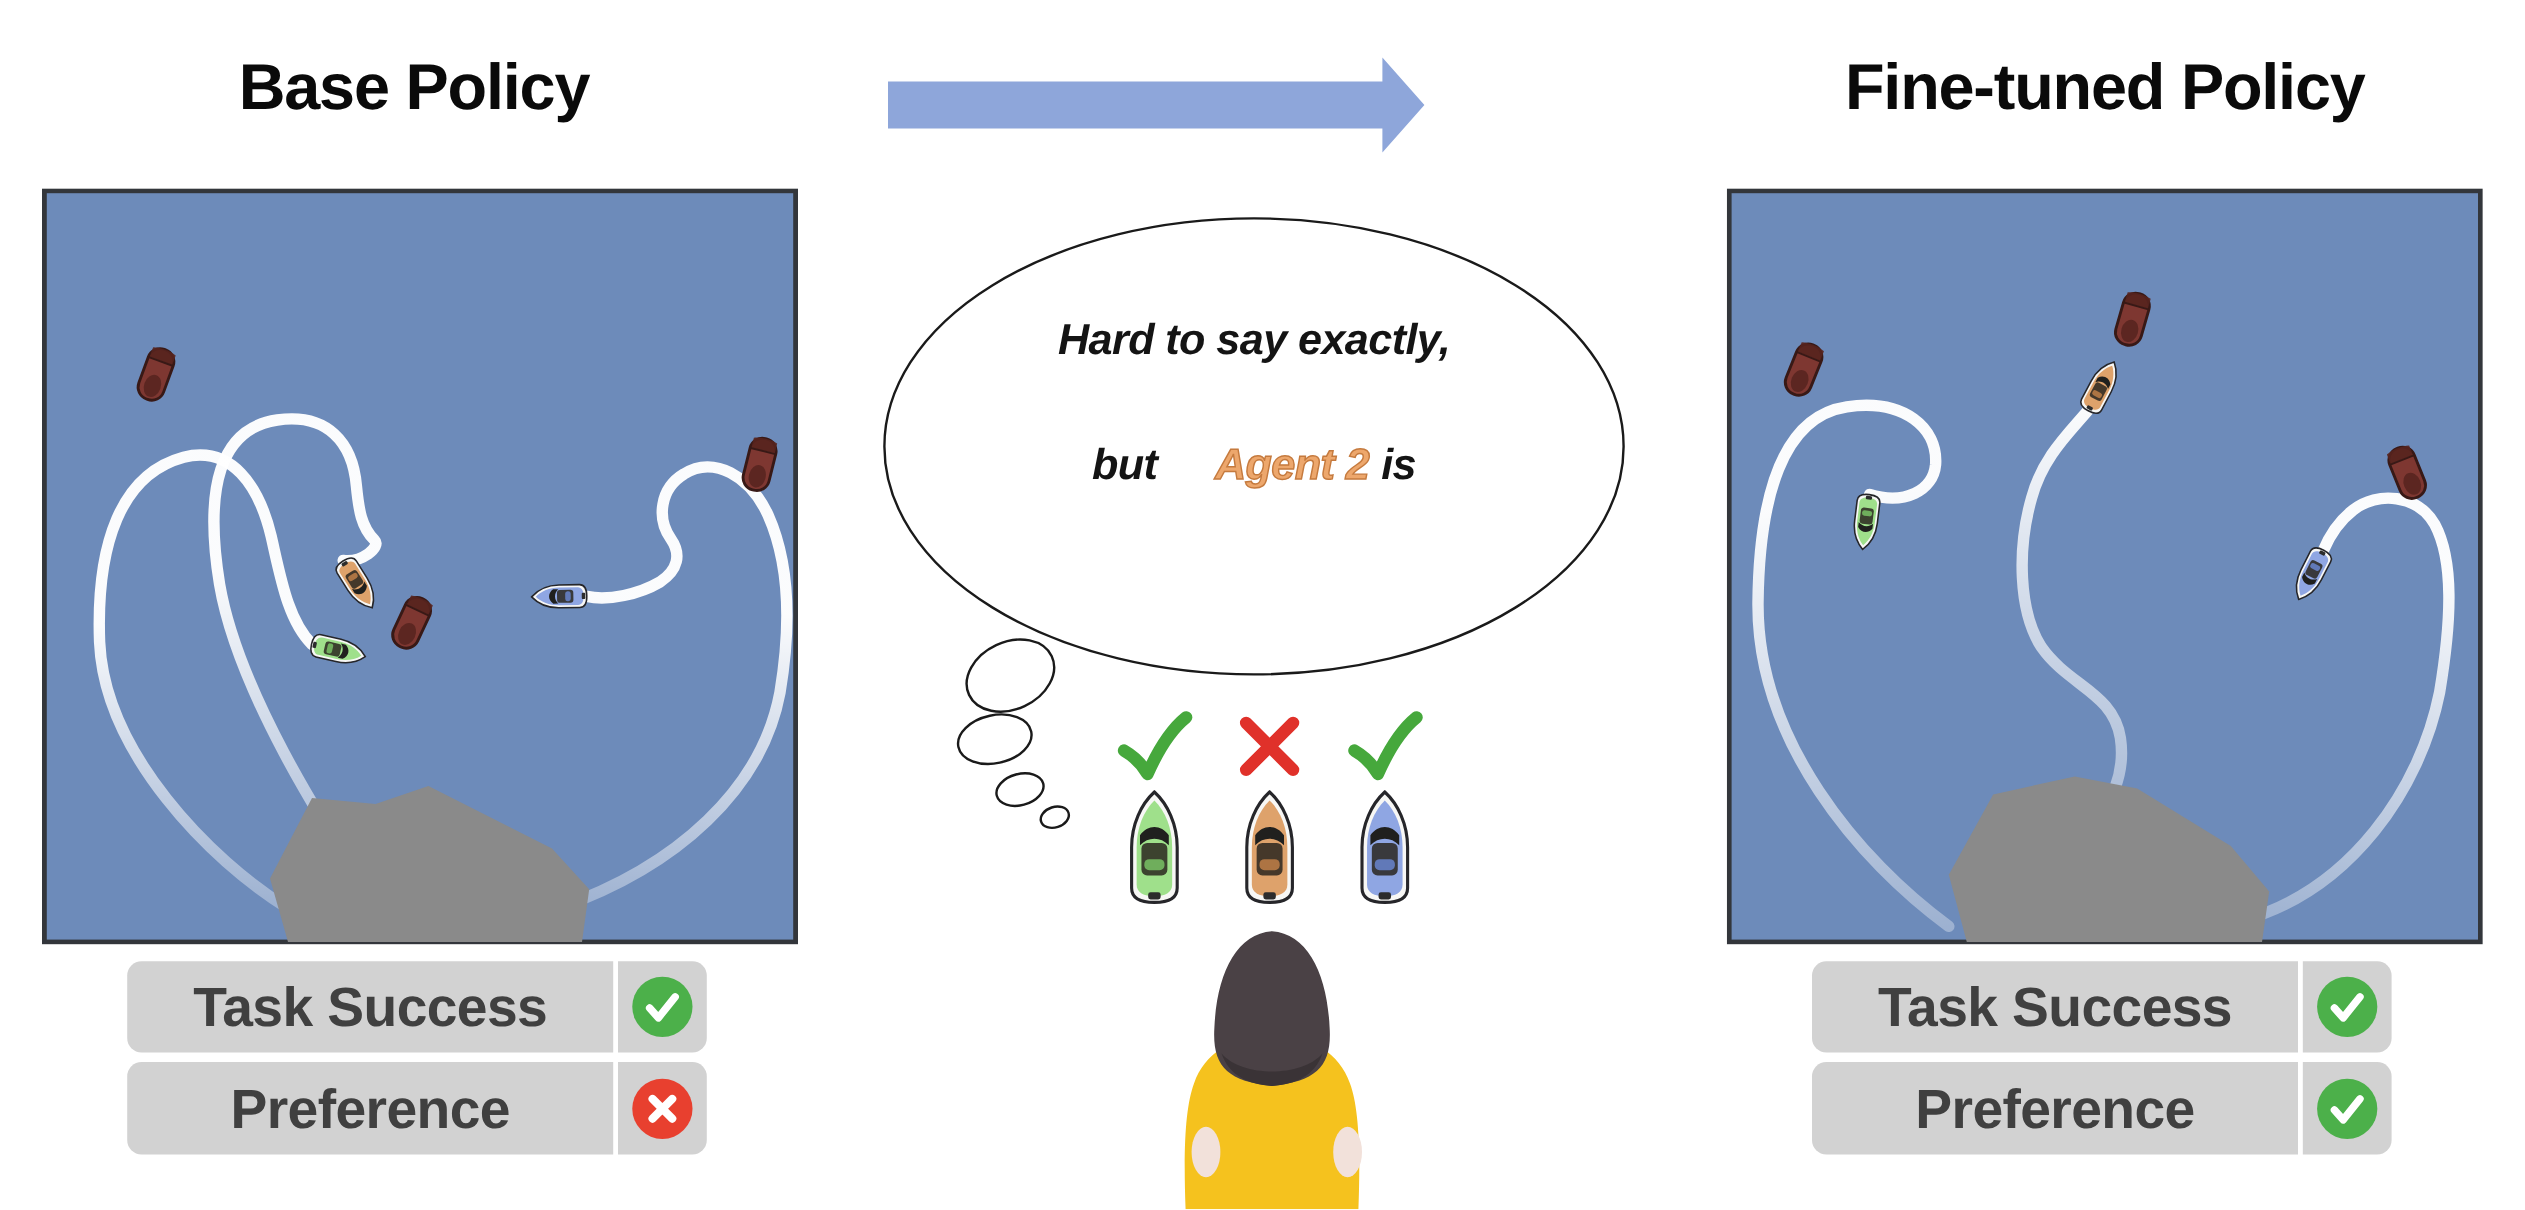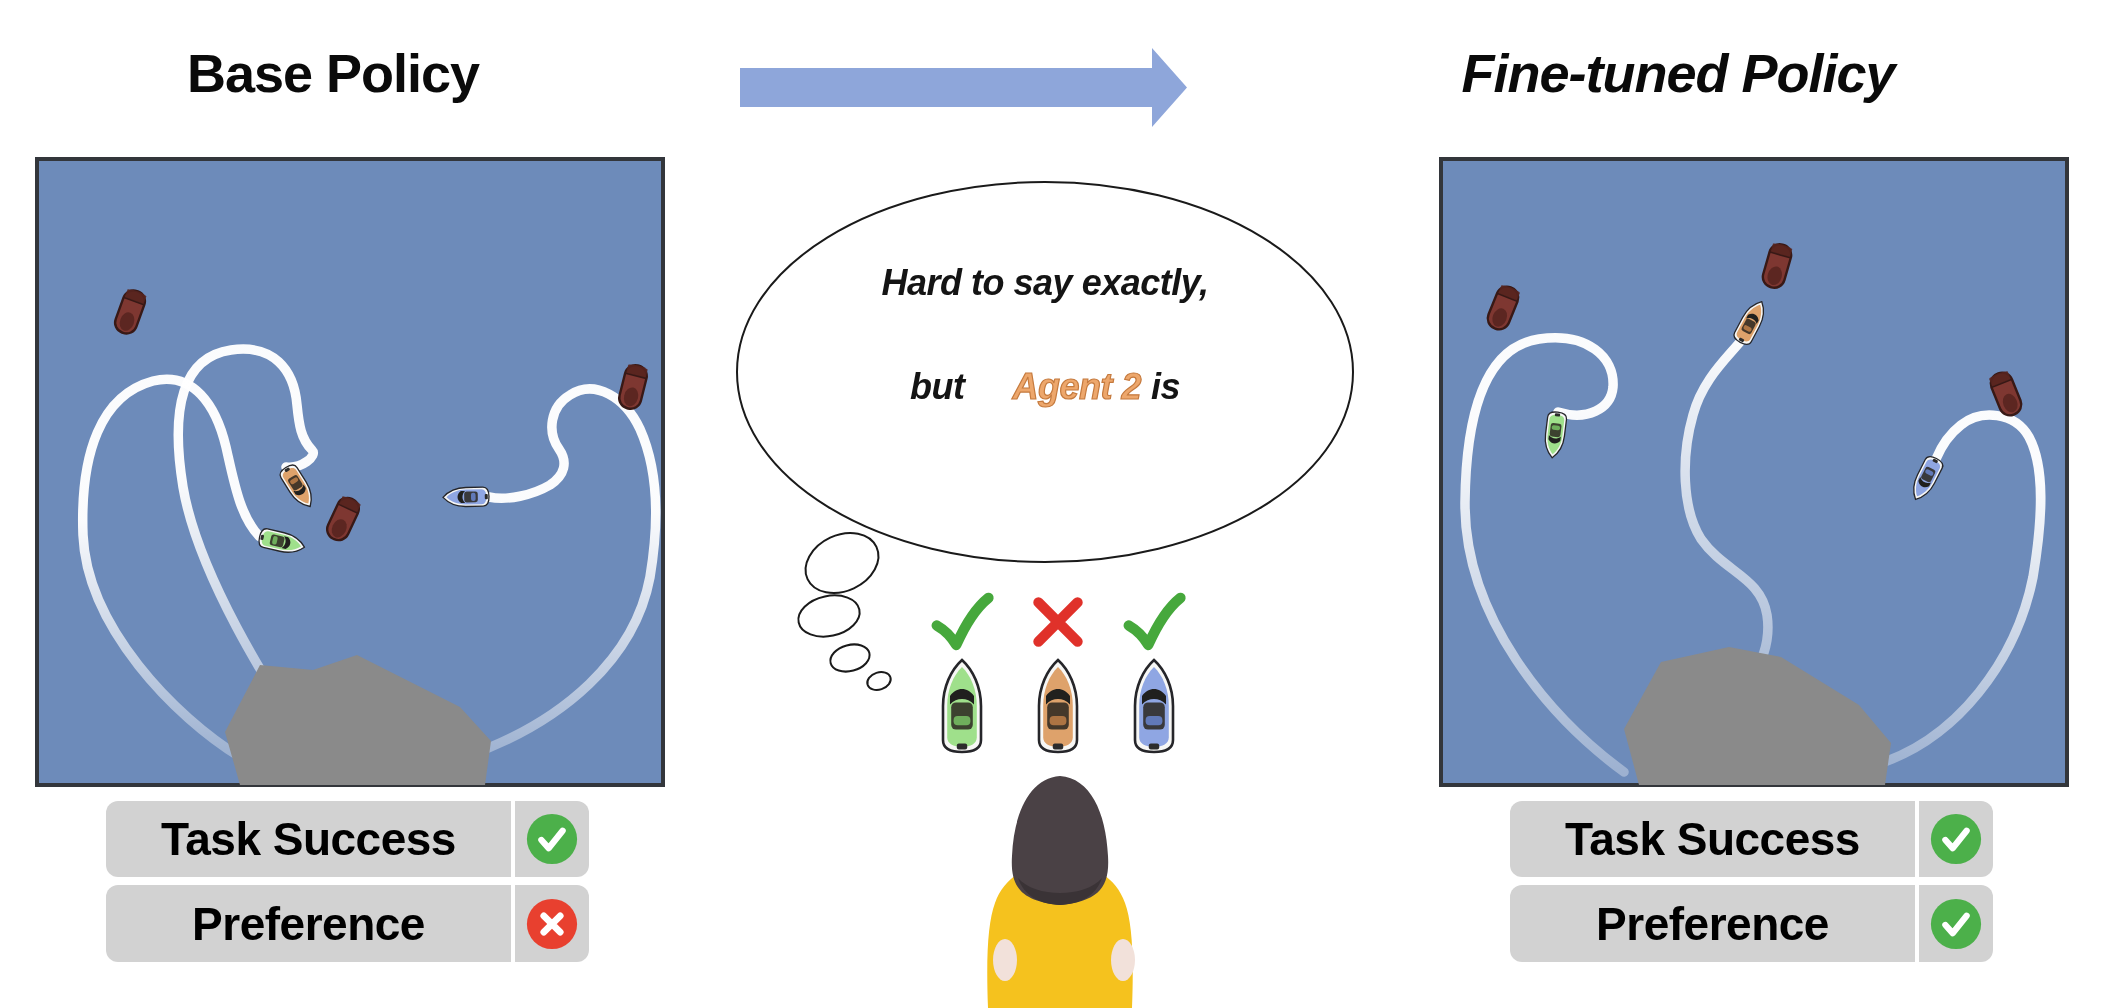--- a/index.html
+++ b/index.html
@@ -1,37 +1,37 @@
 <!DOCTYPE html>
 <html><head>
 <meta charset="utf-8">
 <style>
   html,body{margin:0;padding:0;background:#ffffff;}
   .canvas{position:relative;width:2104px;height:1008px;background:#ffffff;overflow:hidden;
           font-family:"Liberation Sans","DejaVu Sans",sans-serif;}
   .panel-title{position:absolute;text-align:center;font-size:54px;font-weight:bold;
                color:#0a0a0a;letter-spacing:-1px;}
-  #title-left{left:18px;top:42px;width:630px;}
-  #title-right{left:1363px;top:42px;width:630px;font-style:italic;}
+  #title-left{left:30px;top:42px;width:630px;}
+  #title-right{left:1439px;top:42px;width:630px;}
   #arrow-svg{position:absolute;left:735px;top:40px;width:460px;height:95px;}
   .sim-panel{position:absolute;width:630px;height:630px;}
   #panel-base{left:35px;top:157px;}
   #panel-ft{left:1439px;top:157px;}
   #bubble-svg{position:absolute;left:725px;top:172px;width:650px;height:545px;}
   .bubble-line{position:absolute;left:745px;width:600px;text-align:center;font-size:36px;
                font-style:italic;font-weight:bold;color:#141414;letter-spacing:-0.5px;white-space:nowrap;}
   #bline1{top:262px;} #bline2{top:366px;} #bline3{top:462px;}
   #agent2-ref{margin:0 10px;}
   #verdict-svg{position:absolute;left:900px;top:585px;width:310px;height:182px;}
   #person-svg{position:absolute;left:950px;top:770px;width:220px;height:238px;}
   .status-row{position:absolute;display:flex;width:483px;}
   #sl0{left:106px;top:801px;height:76px;} #sl1{left:106px;top:885px;height:77px;}
   #sr0{left:1510px;top:801px;height:76px;} #sr1{left:1510px;top:885px;height:77px;}
   .status-label{width:405px;display:flex;align-items:center;justify-content:center;
-                font-size:46px;font-weight:bold;color:#000000;border-radius:12px 0 0 12px;
+                font-size:46px;font-weight:bold;color:#404040;border-radius:12px 0 0 12px;
                 letter-spacing:-0.5px;}
   .status-icon-sec{width:74px;margin-left:4px;border-radius:0 12px 12px 0;
                    display:flex;align-items:center;justify-content:center;}
   .status-icon{width:56px;height:56px;}
 </style>
 </head>
 <body>
 
 <div class="canvas">
 

